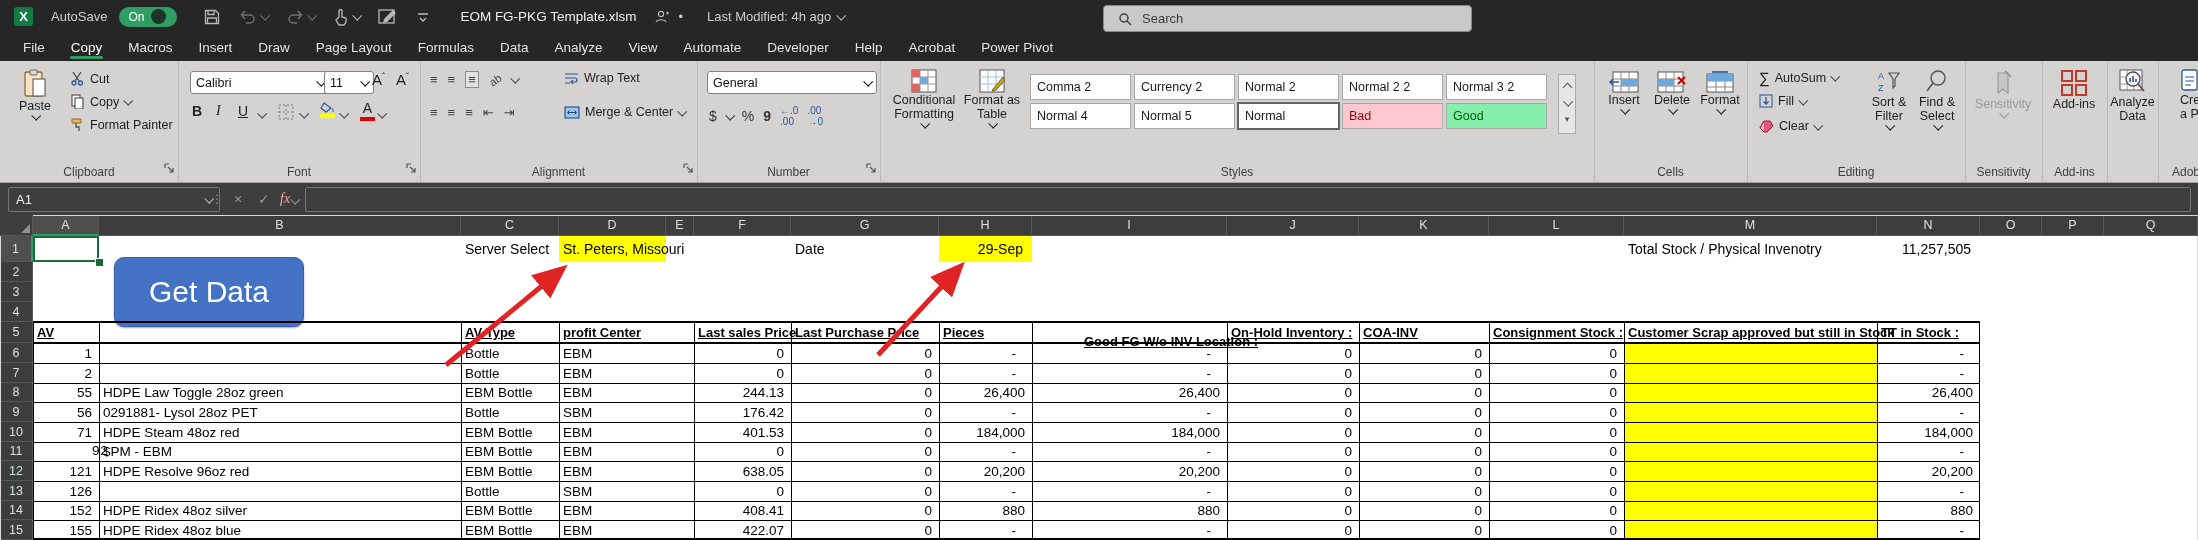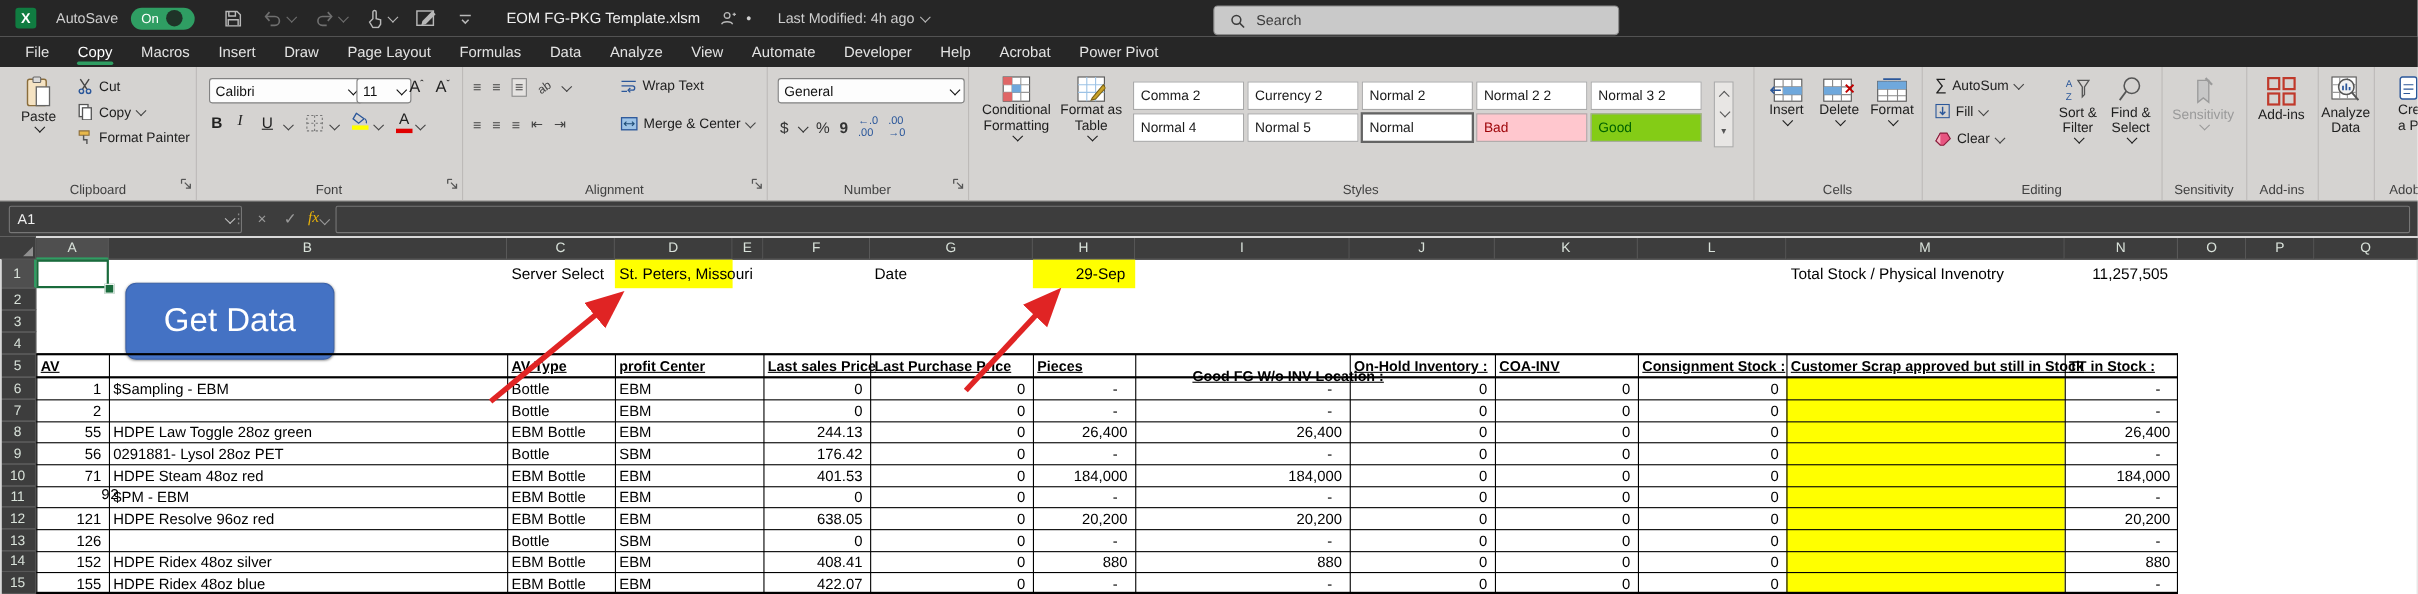--- a/index.html
+++ b/index.html
@@ -27,21 +27,21 @@
   .glabel{position:absolute;bottom:3px;left:0;right:0;text-align:center;font-size:12px;color:#3f3f3f;white-space:nowrap}
   .launcher{position:absolute;right:3px;bottom:4px}
   .bigbtn{position:absolute;display:flex;flex-direction:column;align-items:center;font-size:12.5px;color:#1e1e1e;line-height:14px;text-align:center}
   .smbtn{position:absolute;display:flex;align-items:center;gap:5px;font-size:12.5px;color:#1e1e1e;white-space:nowrap}
   .combo{position:absolute;background:#fdfdfd;border:1px solid #828282;border-radius:3px;font-size:12.5px;color:#111;display:flex;align-items:center;justify-content:space-between;padding:0 5px;height:21px}
   .fontbtn{position:absolute;font-size:14px;color:#222;display:flex;align-items:flex-end}
   .colorbar{display:block;width:15px;height:4px;margin-top:1px}
   #style-gallery{position:absolute;left:150px;top:13px;width:522px;height:58px;display:grid;grid-template-columns:repeat(5,101px);grid-template-rows:26px 26px;gap:3px}
   .stylecell{background:#fff;border:1px solid #a9a9a9;font-size:12.5px;display:flex;align-items:center;padding-left:6px;color:#1a1a1a;white-space:nowrap;overflow:hidden}
   .stylecell.bad{background:#ffc7ce;color:#9c0006}
-  .stylecell.good{background:#84cc16;color:#006100}
+  .stylecell.good{background:#86efac;color:#006100}
   .stylecell.sel{outline:2px solid #646464;outline-offset:-1px}
   .gal-scroll{position:absolute;left:678px;top:13px;width:16px;height:58px;border:1px solid #a9a9a9;background:#e8e6e4;display:flex;flex-direction:column;align-items:center;justify-content:center;color:#555}
   
   #formula-row{position:absolute;left:0;top:183px;width:2198px;height:32px;background:#3d3d3d;display:flex;align-items:center}
   #name-box{position:absolute;left:8px;top:4px;width:196px;height:23px;border:1px solid #767676;border-radius:2px;color:#f0f0f0;font-size:13px;display:flex;align-items:center;justify-content:space-between;padding:0 7px}
   .fx-btn{color:#9a9a9a;font-size:14px;margin-left:10px}
   #formula-input{position:absolute;left:305px;top:4px;width:1884px;height:23px;border:1px solid #767676;border-radius:2px;background:#3d3d3d}
   
   #grid{position:absolute;left:0;top:215px;width:2198px;height:325px;background:#fff}
   .colhdr,.rowhdr{position:absolute;background:#3d3d3d;color:#d9e2da;font-size:12.5px;display:flex;align-items:center;justify-content:center;box-sizing:border-box;border-right:1px solid #585858;border-bottom:1px solid #585858}
@@ -461,21 +461,21 @@
 </div>
 
 <div id="formula-row">
   <div id="name-box">
     <span>A1</span>
     <span class="chev" style="color:#bfbfbf"></span>
   </div>
   <span style="position:absolute;left:211px;color:#8a8a8a;font-size:12px;letter-spacing:1px">⋮</span>
   <span class="fx-btn" style="position:absolute;left:224px">×</span>
   <span class="fx-btn" style="position:absolute;left:248px">✓</span>
-  <span class="fx-btn" style="position:absolute;left:270px;color:#eab308;font-style:italic;font-family:'Liberation Serif',serif">fx</span>
+  <span class="fx-btn" style="position:absolute;left:270px;color:#fca5a5;font-style:italic;font-family:'Liberation Serif',serif">fx</span>
   <span class="chev" style="position:absolute;left:291px;top:14px;color:#9a9a9a"></span>
   <div id="formula-input"></div>
 </div>
 
 <div id="grid">
     <div style="position: absolute; left: 0px; top: 0px; width: 2198px; height: 21px; background: rgb(61, 61, 61);"></div>
     <div style="position: absolute; left: 0px; top: 0px; width: 33px; height: 21px; background: rgb(61, 61, 61); border-right: 1px solid rgb(88, 88, 88); border-bottom: 1px solid rgb(88, 88, 88); box-sizing: border-box;">
       <div style="position: absolute; right: 2px; bottom: 2px; width: 0px; height: 0px; border-left: 9px solid transparent; border-bottom: 9px solid rgb(143, 143, 143);"></div>
     </div>
     <div class="colhdr hdr-sel" style="left: 33px; top: 0px; width: 66px; height: 21px;">A</div>
@@ -557,21 +557,20 @@
     <div class="cell thead" style="left: 694px; top: 107px; width: 97px; height: 21px; padding: 0px 0px 0px 4px; overflow: visible;">Last sales Price</div>
     <div class="cell thead" style="left: 791px; top: 107px; width: 148px; height: 21px; padding: 0px 0px 0px 4px; overflow: visible;">Last Purchase Price</div>
     <div class="cell thead" style="left: 939px; top: 107px; width: 93px; height: 21px; padding: 0px 0px 0px 4px; overflow: visible;">Pieces</div>
     <div class="cell thead" style="left: 1080px; top: 107px; width: 195px; height: 39px; padding: 0px 0px 0px 4px; overflow: visible;">Good FG W/o INV Location :</div>
     <div class="cell thead" style="left: 1227px; top: 107px; width: 132px; height: 21px; padding: 0px 0px 0px 4px; overflow: visible;">On-Hold Inventory :</div>
     <div class="cell thead" style="left: 1359px; top: 107px; width: 130px; height: 21px; padding: 0px 0px 0px 4px; overflow: visible;">COA-INV</div>
     <div class="cell thead" style="left: 1489px; top: 107px; width: 135px; height: 21px; padding: 0px 0px 0px 4px; overflow: visible;">Consignment Stock :</div>
     <div class="cell thead" style="left: 1624px; top: 107px; width: 253px; height: 21px; padding: 0px 0px 0px 4px; overflow: visible;">Customer Scrap approved but still in Stock</div>
     <div class="cell thead" style="left: 1877px; top: 107px; width: 103px; height: 21px; padding: 0px 0px 0px 4px; overflow: visible;">TT in Stock :</div>
     <div class="cell right" style="left: 33px; top: 128px; width: 66px; height: 20px; padding: 0px 7px 0px 0px;">1</div>
-    <div class="cell" style="left: 99px; top: 128px; width: 362px; height: 20px; padding: 0px 0px 0px 4px;">$Sampling - EBM</div>
     <div class="cell" style="left: 461px; top: 128px; width: 98px; height: 20px; padding: 0px 0px 0px 4px;">Bottle</div>
     <div class="cell" style="left: 559px; top: 128px; width: 107px; height: 20px; padding: 0px 0px 0px 4px;">EBM</div>
     <div class="cell right" style="left: 694px; top: 128px; width: 97px; height: 20px; padding: 0px 7px 0px 0px;">0</div>
     <div class="cell right" style="left: 791px; top: 128px; width: 148px; height: 20px; padding: 0px 7px 0px 0px;">0</div>
     <div class="cell right" style="left: 939px; top: 128px; width: 93px; height: 20px; padding: 0px 16px 0px 0px;">-</div>
     <div class="cell right" style="left: 1032px; top: 128px; width: 195px; height: 20px; padding: 0px 16px 0px 0px;">-</div>
     <div class="cell right" style="left: 1227px; top: 128px; width: 132px; height: 20px; padding: 0px 7px 0px 0px;">0</div>
     <div class="cell right" style="left: 1359px; top: 128px; width: 130px; height: 20px; padding: 0px 7px 0px 0px;">0</div>
     <div class="cell right" style="left: 1489px; top: 128px; width: 135px; height: 20px; padding: 0px 7px 0px 0px;">0</div>
     <div class="cell right" style="left: 1624px; top: 128px; width: 253px; height: 20px; background: rgb(255, 255, 0); padding: 0px 7px 0px 0px;"></div>

